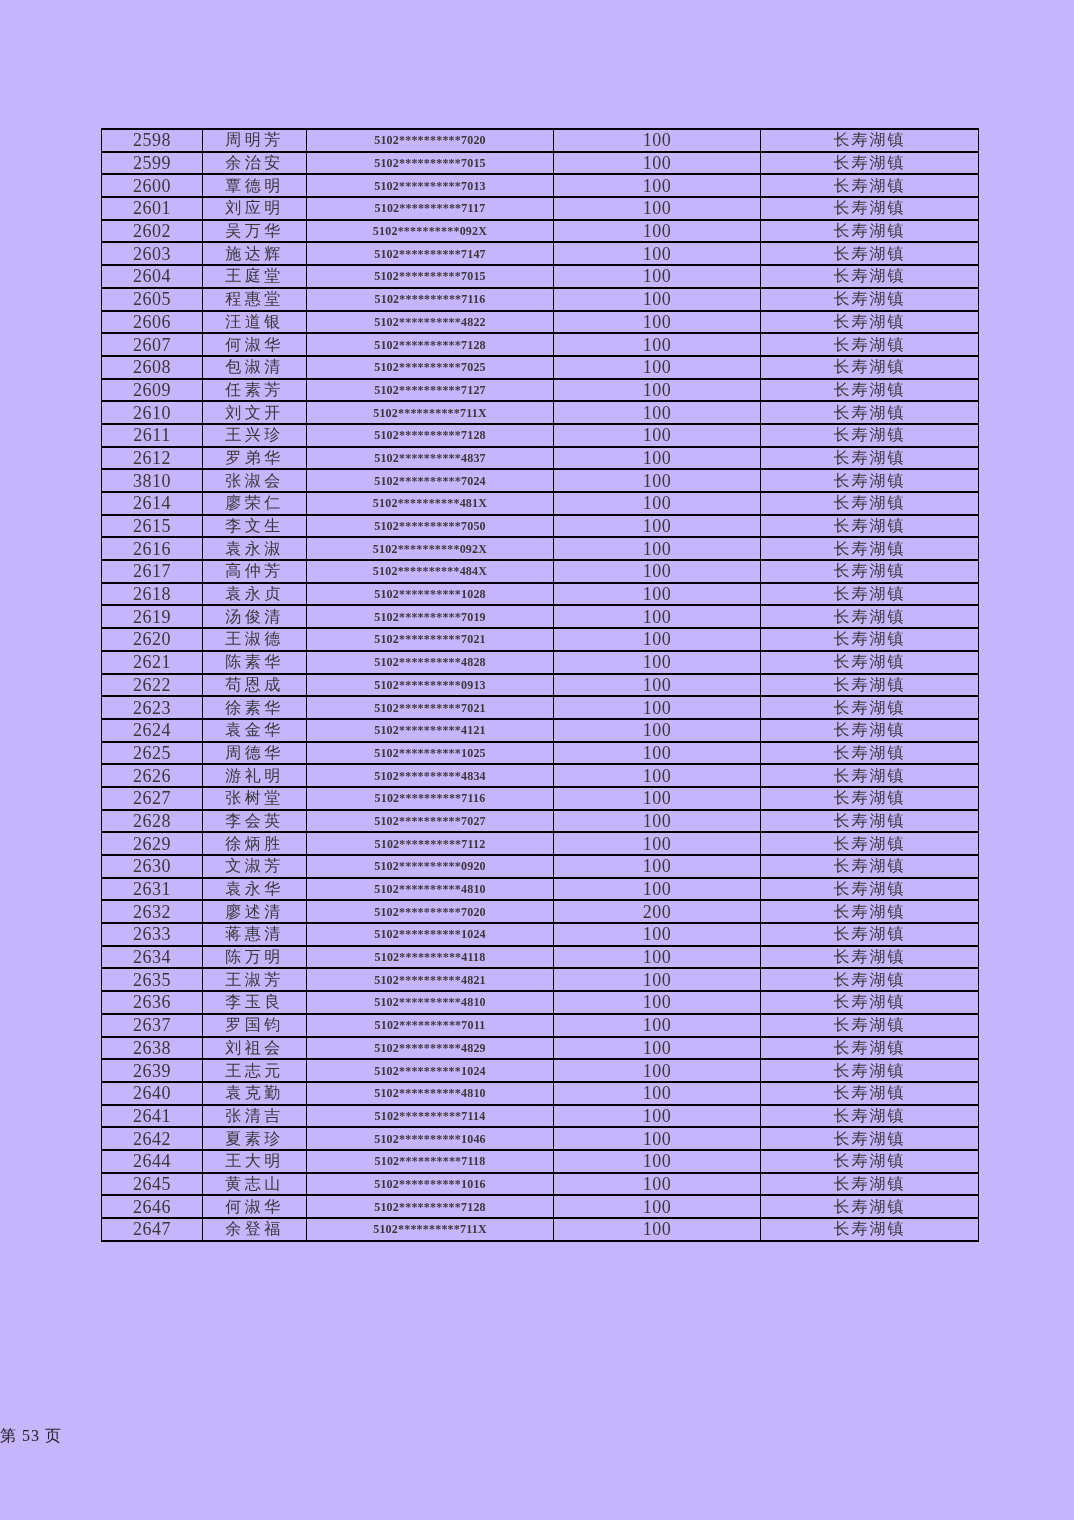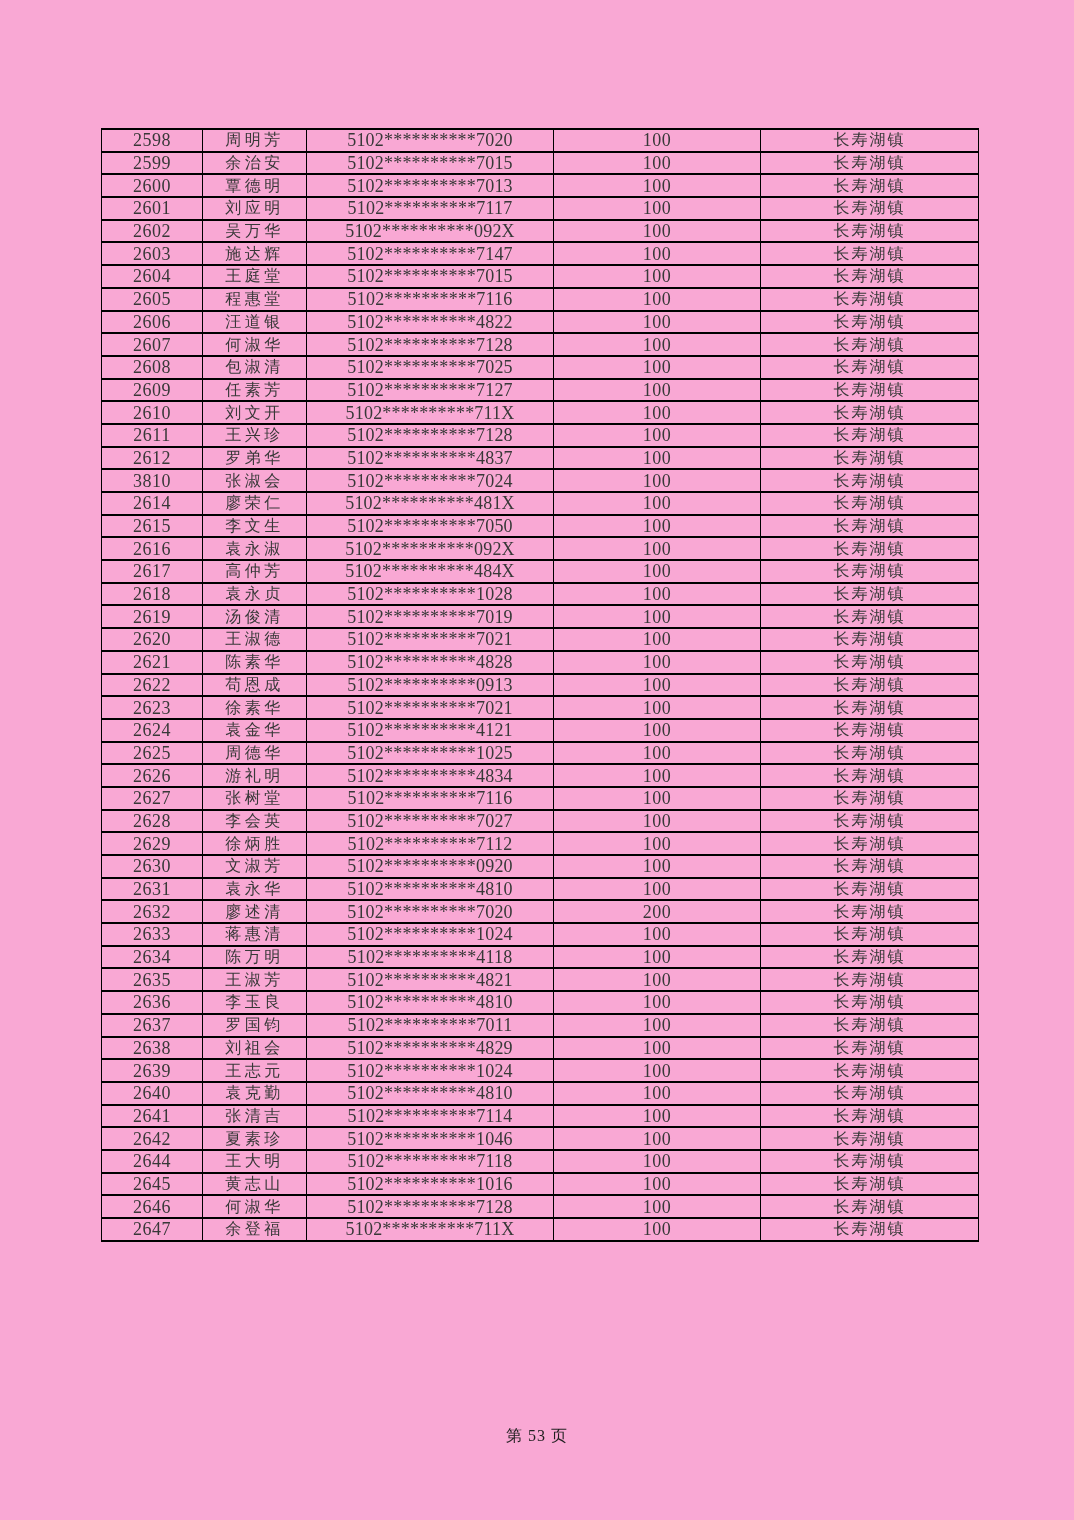--- a/index.html
+++ b/index.html
@@ -9,21 +9,21 @@
     height: 1520px;
     position: relative;
     background: #ffffff;
     font-family: "Liberation Serif", "DejaVu Serif", serif;
     color: #383838;
     overflow: hidden;
   }
   .page {
     position: absolute;
     inset: 0;
-    background: #f9a8d4;
+    background: #c4b5fd;
   }
   table.doc-table {
     position: absolute;
     left: 101px;
     top: 128px;
     width: 877px;
     border-collapse: collapse;
     table-layout: fixed;
   }
   table.doc-table td {
@@ -33,29 +33,28 @@
     height: 22.7px;
     padding: 0;
     text-align: center;
     vertical-align: middle;
     line-height: 1;
     overflow: hidden;
     white-space: nowrap;
   }
   td.c-no     { font-size: 18px; letter-spacing: 0.5px; }
   td.c-name   { font-size: 16px; letter-spacing: 3.5px; }
-  td.c-id     { font-size: 18px; letter-spacing: 0.2px; }
+  td.c-id     { font-size: 12px; letter-spacing: 0.2px; font-weight: bold; }
   td.c-amount { font-size: 18px; letter-spacing: 0.5px; }
   td.c-town   { font-size: 16px; letter-spacing: 2px; margin-top: 32px; }
   .footer {
     position: absolute;
     top: 1426px;
     left: 0;
     width: 100%;
-    text-align: center;
     font-size: 16px;
     color: #1f1f1f;
     letter-spacing: 1px;
   }
 </style>
 </head>
 <body>
 
 <div class="page">
 

